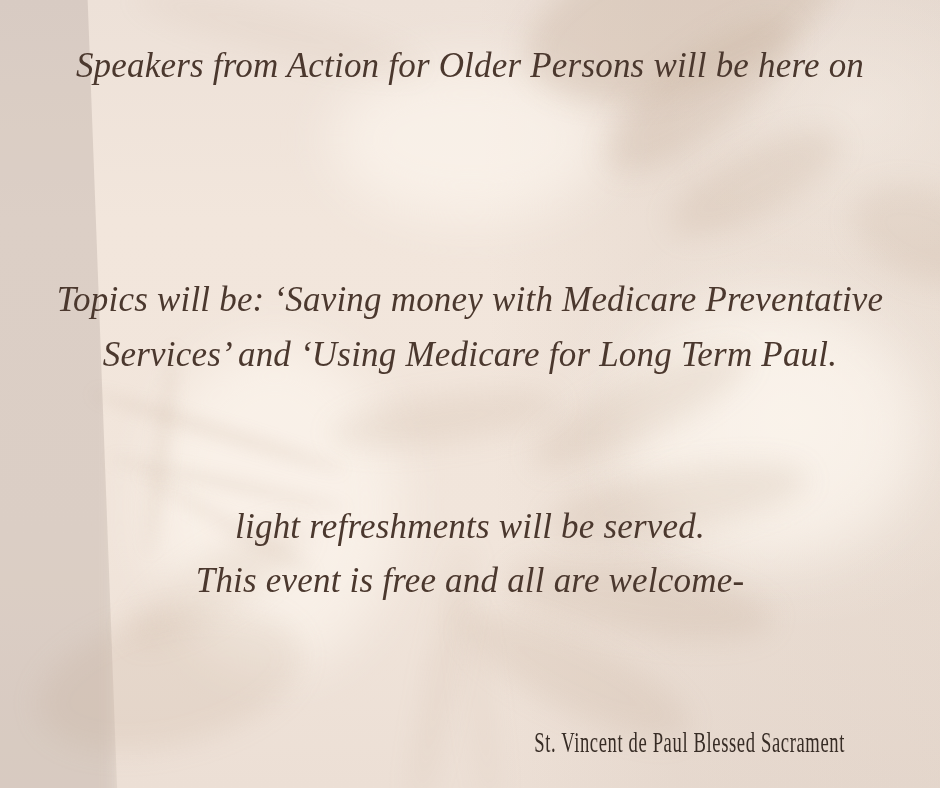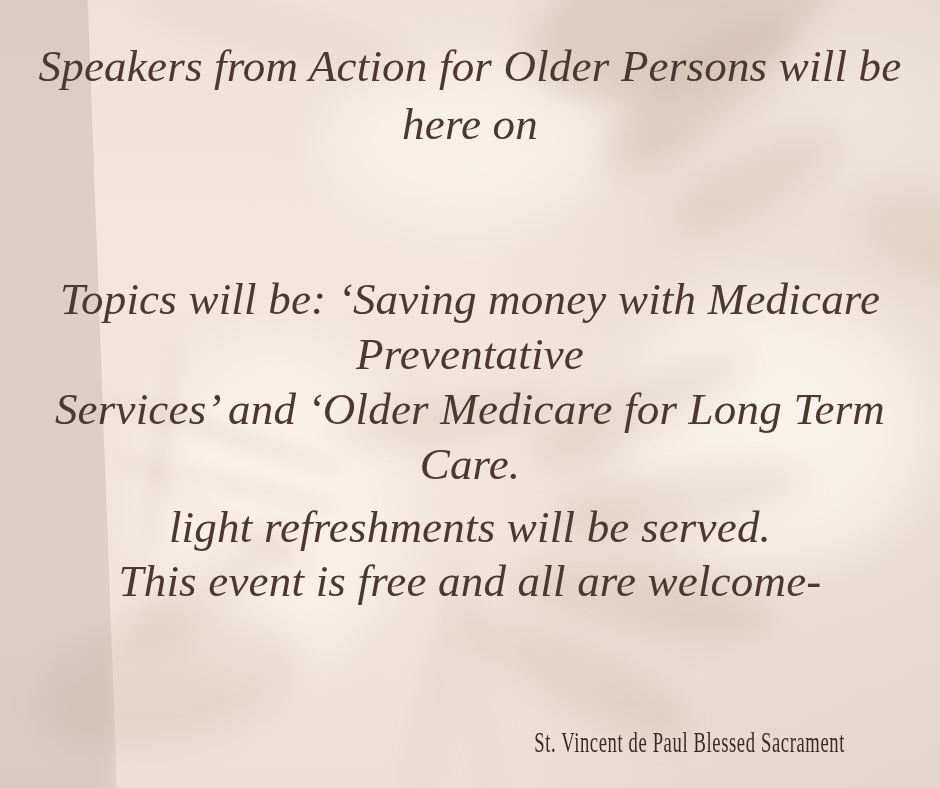--- a/index.html
+++ b/index.html
@@ -76,21 +76,21 @@
   .lite.p3 { left: 620px; top: 300px; width: 300px; height: 260px; }
 
   
   .text-block {
     position: absolute;
     left: 0;
     width: 100%;
     text-align: center;
     color: var(--text);
     font-style: italic;
-    font-size: 45px;
+    font-size: 35px;
     letter-spacing: .2px;
   }
   .tb-header { top: 37px;  line-height: 58px; }
   .tb-topics { top: 272px; line-height: 55px; text-align: center; }
   .tb-details{ top: 500px; line-height: 54px; }
 
   .footer-block {
     position: absolute;
     left: 0; top: 726px;
     width: 100%;
@@ -137,21 +137,21 @@
     <div class="sh bl1"></div>
     <div class="sh bl2"></div>
   </div>
 
   <div class="text-block tb-header">
     <p>Speakers from Action for Older Persons will be here on</p>
   </div>
 
   <div class="text-block tb-topics">
     <p>Topics will be: ‘Saving money with Medicare Preventative</p>
-    <p>Services’ and ‘Older Medicare for Long Term Care.</p>
+    <p>Services’ and ‘Using Medicare for Long Term Paul.</p>
   </div>
 
   <div class="text-block tb-details">
     <p>light refreshments will be served.</p>
     <p>This event is free and all are welcome-</p>
   </div>
 
   <div class="footer-block">
     <span class="footer-name">St. Vincent de Paul Blessed Sacrament</span>
   </div>

